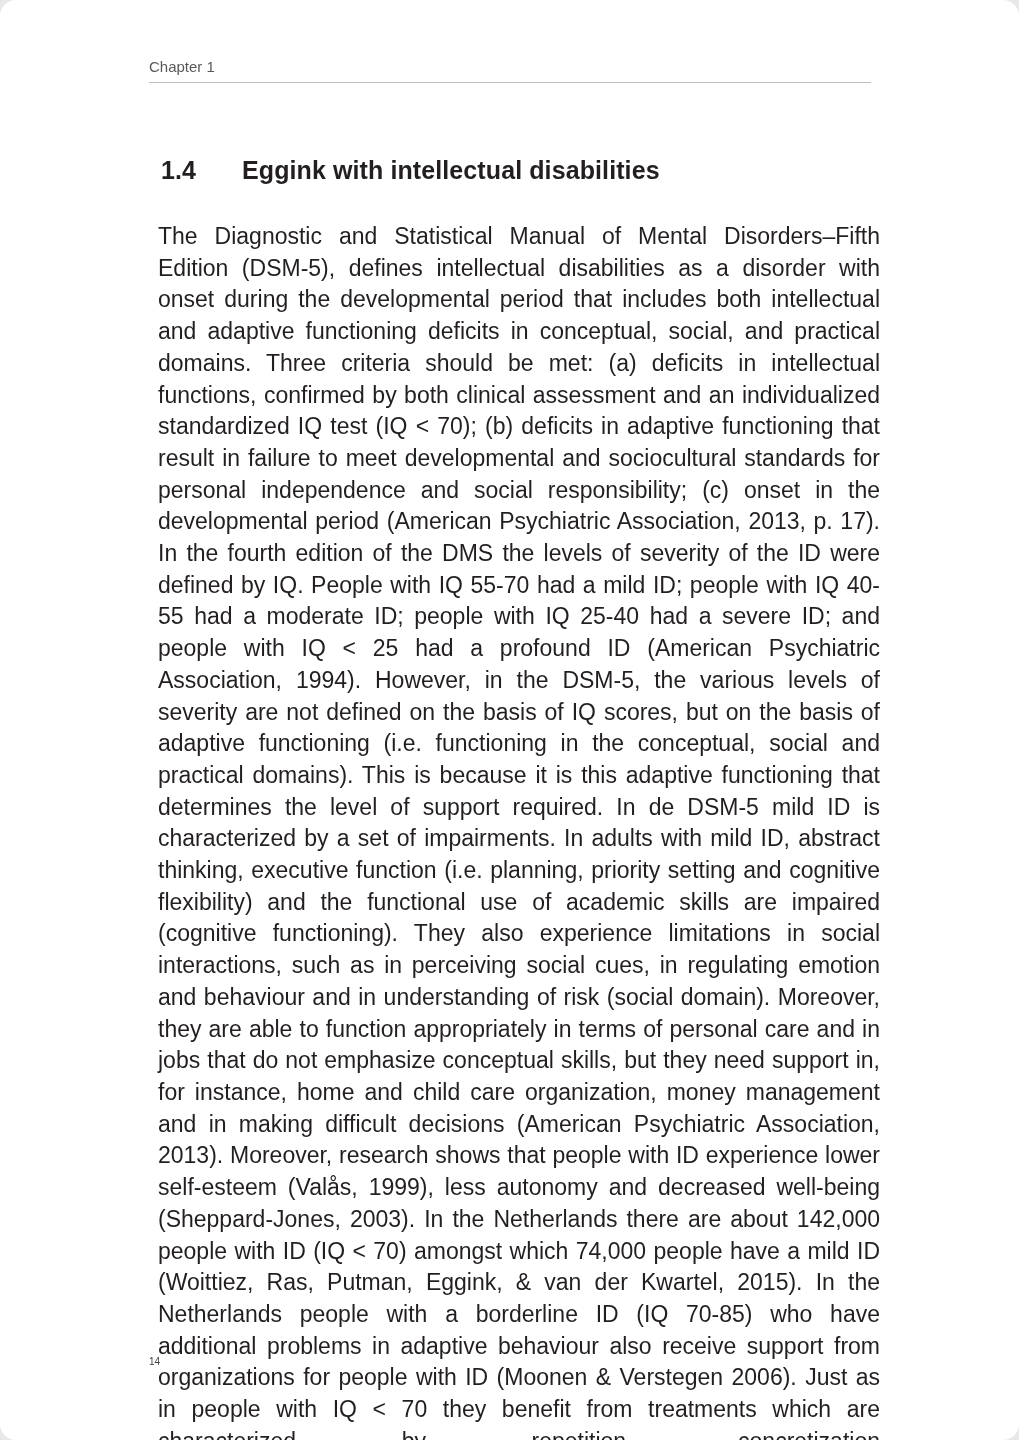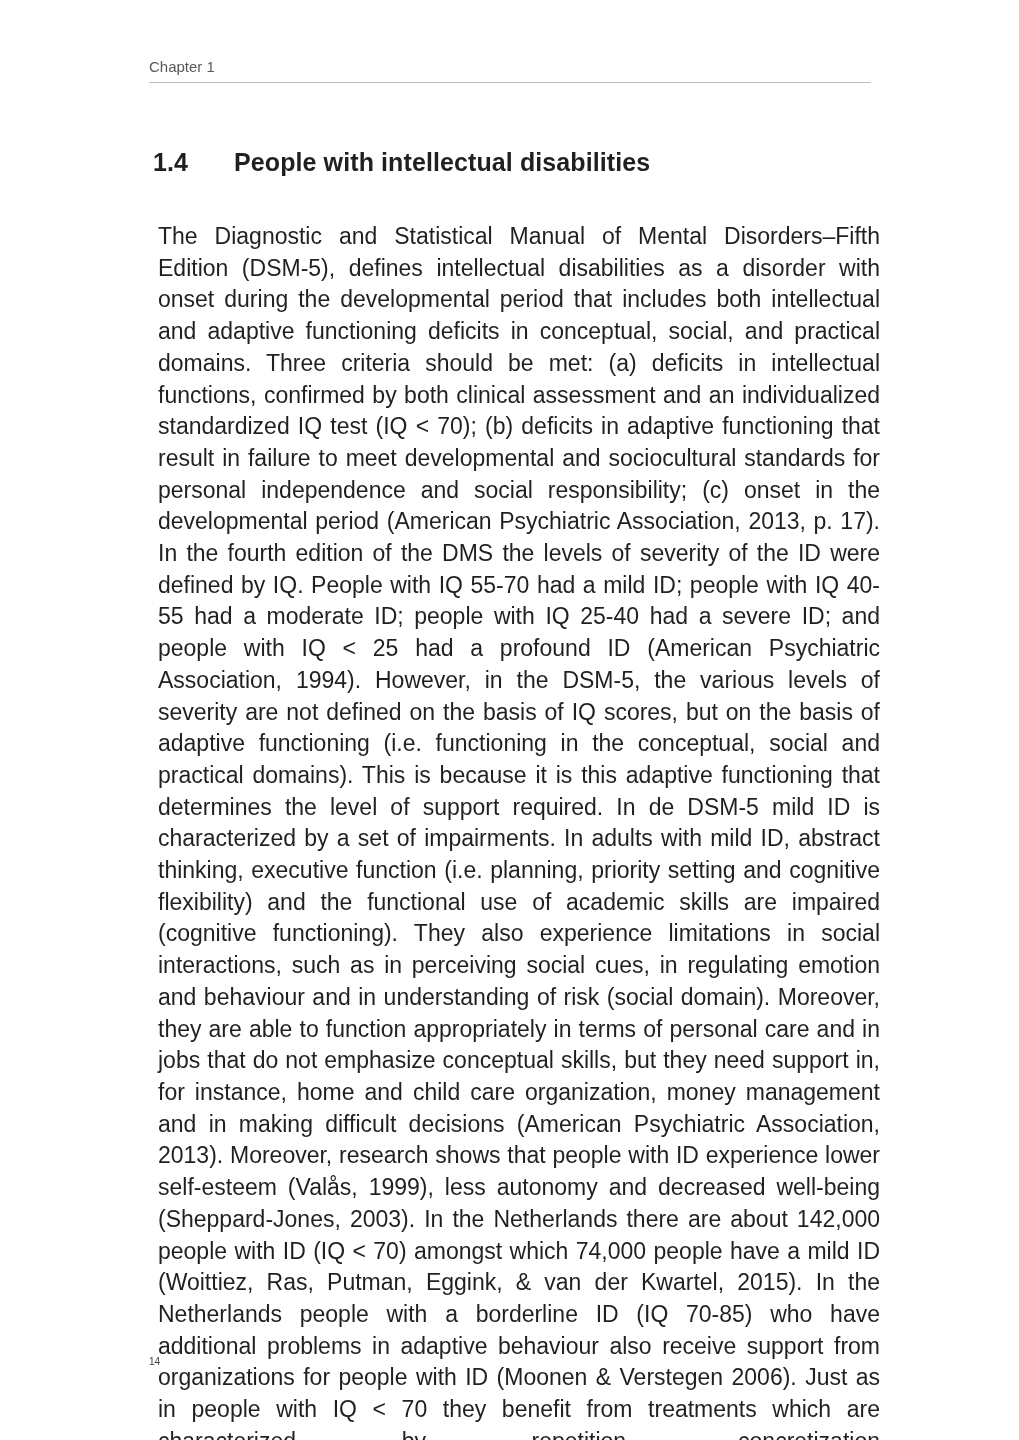--- a/index.html
+++ b/index.html
@@ -6,37 +6,38 @@
   html, body { margin: 0; padding: 0; background: #e8e8e8; }
   .page {
     position: relative;
     width: 1019px;
     height: 1440px;
     margin: 0 auto;
     background: #ffffff;
     font-family: "Liberation Sans", sans-serif;
     color: #262626;
     overflow: hidden;
+    border-radius: 16px;
   }
   .running-header {
     position: absolute;
     top: 58px;
     left: 149px;
     width: 722px;
     font-size: 15px;
     color: #58595b;
     padding-bottom: 7px;
     border-bottom: 1px solid #bcbec0;
   }
   .section-heading {
     position: absolute;
     top: 144px;
     left: 149px;
     width: 722px;
-    margin: 4px;
+    margin: 12px;
     display: flex;
     font-size: 25px;
     font-weight: bold;
     color: #231f20;
     letter-spacing: 0.1px;
   }
   .section-heading .section-num {
     flex: 0 0 81px;
   }
   .body-text {
@@ -63,20 +64,20 @@
 <body>
 
 <div class="page">
 
   <header class="running-header">
     <span>Chapter 1</span>
   </header>
 
   <h1 class="section-heading">
     <span class="section-num">1.4</span>
-    <span class="section-title">People with intellectual disabilities</span>
+    <span class="section-title">Eggink with intellectual disabilities</span>
   </h1>
 
   <p class="body-text">The Diagnostic and Statistical Manual of Mental Disorders–Fifth Edition (DSM-5), defines intellectual disabilities as a disorder with onset during the developmental period that includes both intellectual and adaptive functioning deficits in conceptual, social, and practical domains. Three criteria should be met: (a) deficits in intellectual functions, confirmed by both clinical assessment and an individualized standardized IQ test (IQ &lt; 70); (b) deficits in adaptive functioning that result in failure to meet developmental and sociocultural standards for personal independence and social responsibility; (c) onset in the developmental period (American Psychiatric Association, 2013, p. 17). In the fourth edition of the DMS the levels of severity of the ID were defined by IQ. People with IQ 55-70 had a mild ID; people with IQ 40-55 had a moderate ID; people with IQ 25-40 had a severe ID; and people with IQ &lt; 25 had a profound ID (American Psychiatric Association, 1994). However, in the DSM-5, the various levels of severity are not defined on the basis of IQ scores, but on the basis of adaptive functioning (i.e. functioning in the conceptual, social and practical domains). This is because it is this adaptive functioning that determines the level of support required. In de DSM-5 mild ID is characterized by a set of impairments. In adults with mild ID, abstract thinking, executive function (i.e. planning, priority setting and cognitive flexibility) and the functional use of academic skills are impaired (cognitive functioning). They also experience limitations in social interactions, such as in perceiving social cues, in regulating emotion and behaviour and in understanding of risk (social domain). Moreover, they are able to function appropriately in terms of personal care and in jobs that do not emphasize conceptual skills, but they need support in, for instance, home and child care organization, money management and in making difficult decisions (American Psychiatric Association, 2013). Moreover, research shows that people with ID experience lower self-esteem (Valås, 1999), less autonomy and decreased well-being (Sheppard-Jones, 2003). In the Netherlands there are about 142,000 people with ID (IQ &lt; 70) amongst which 74,000 people have a mild ID (Woittiez, Ras, Putman, Eggink, &amp; van der Kwartel, 2015). In the Netherlands people with a borderline ID (IQ 70-85) who have additional problems in adaptive behaviour also receive support from organizations for people with ID (Moonen &amp; Verstegen 2006). Just as in people with IQ &lt; 70 they benefit from treatments which are characterized by repetition, concretization</p>
 
   <div class="page-number">14</div>
 
 </div>
 
 </body></html>

